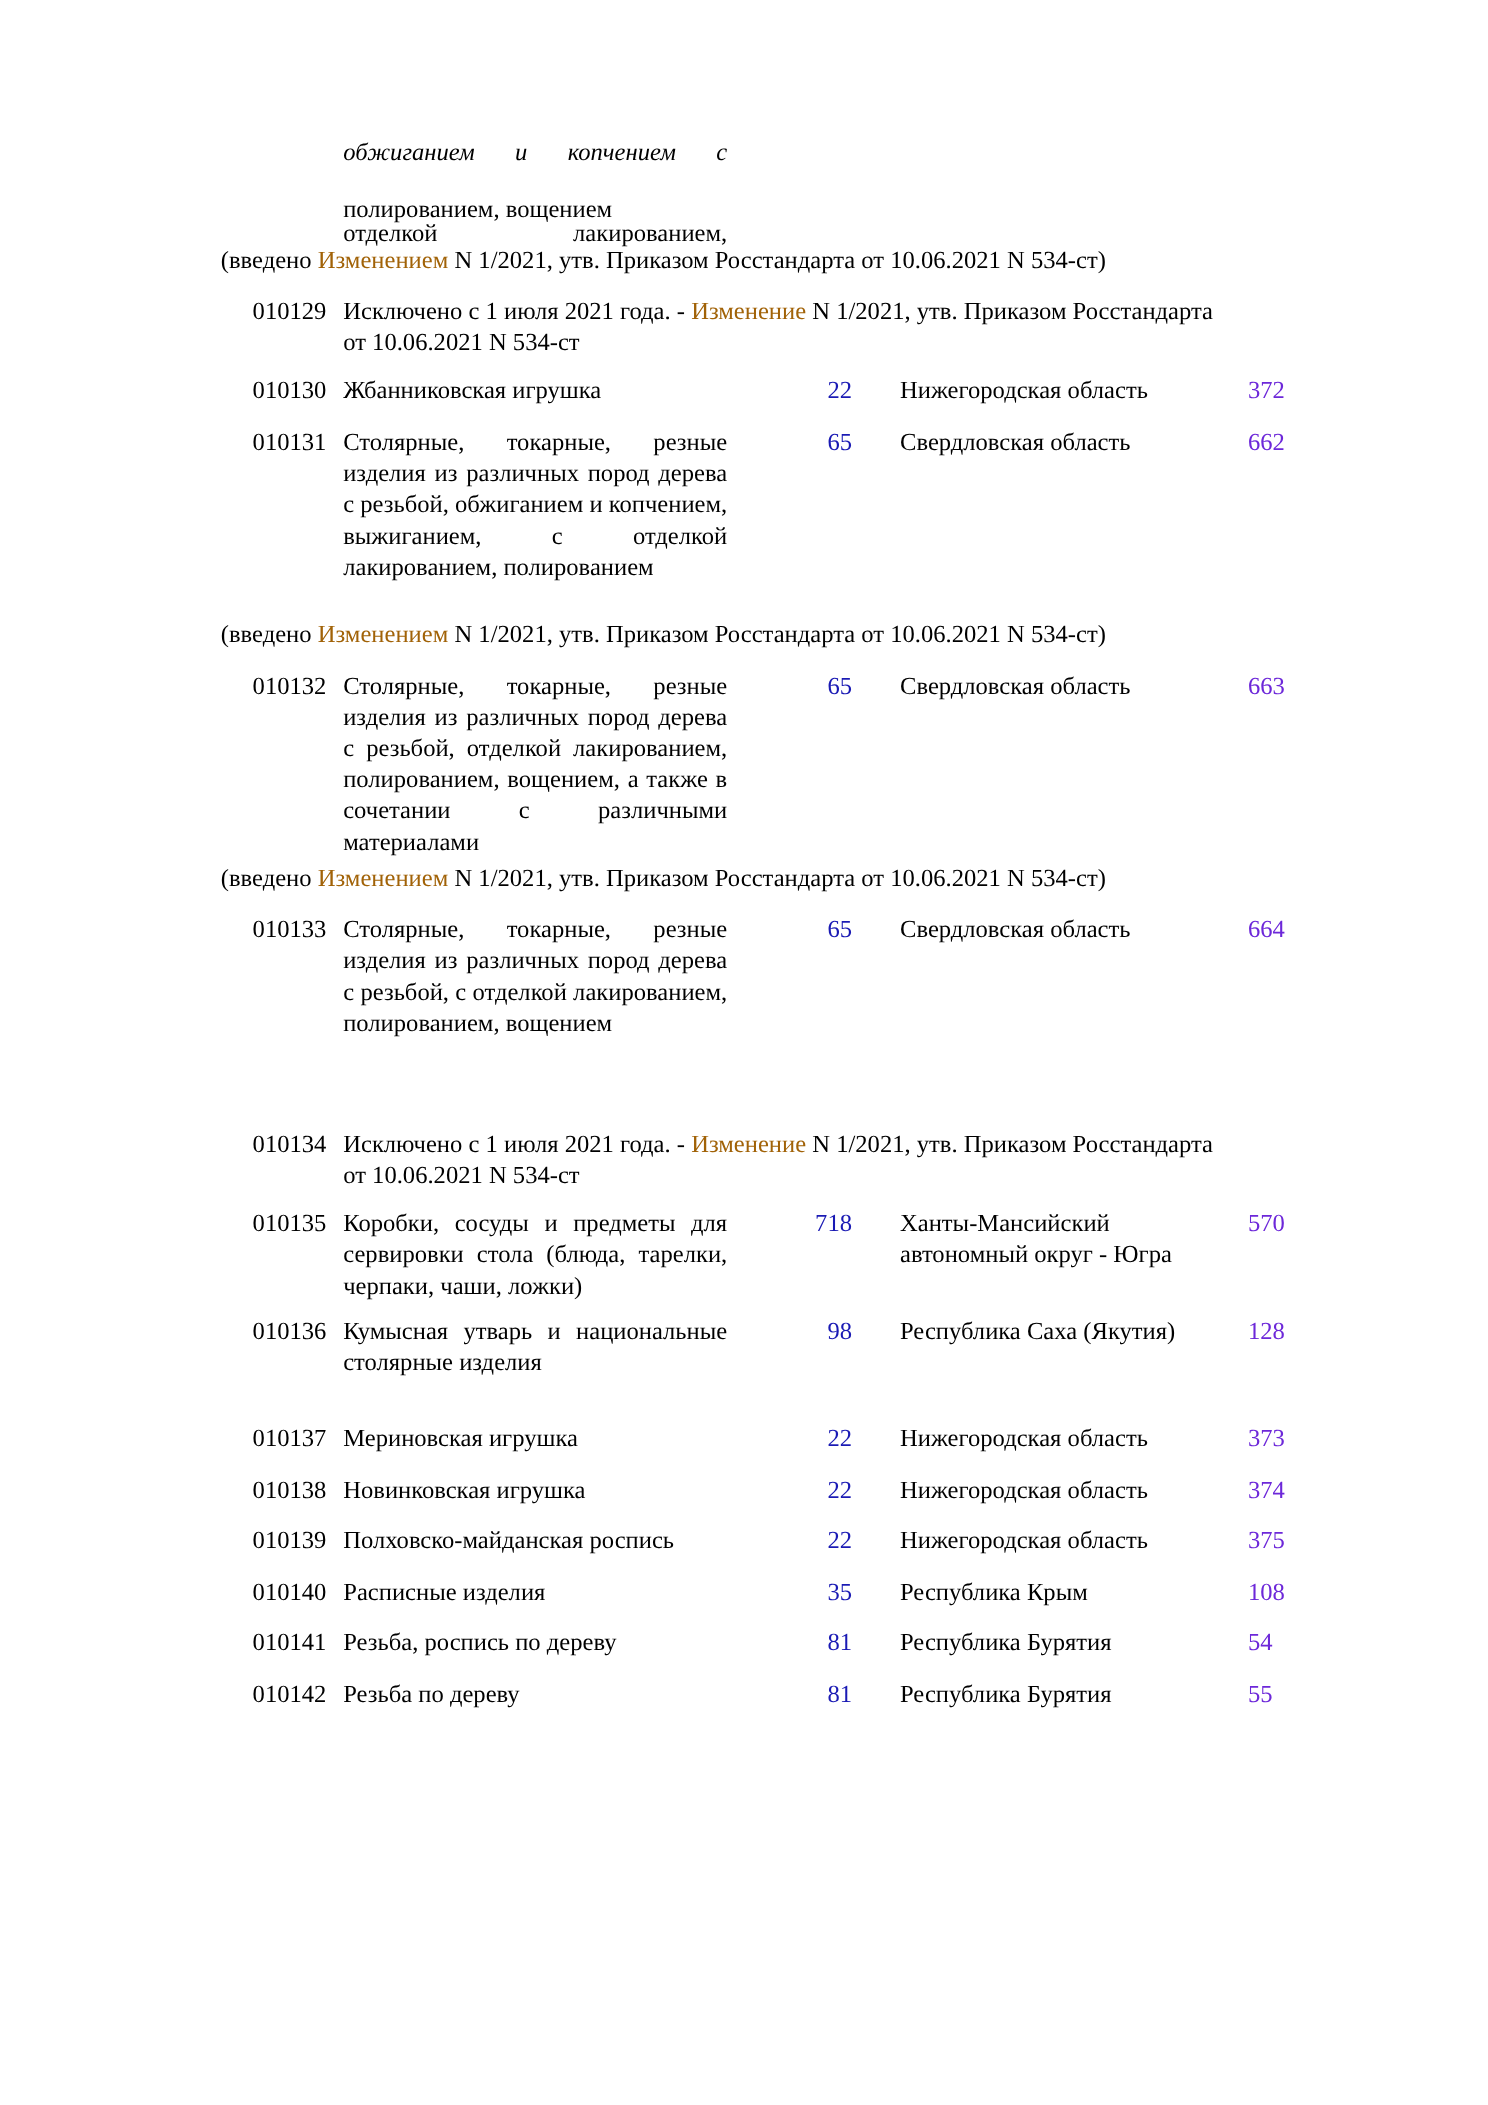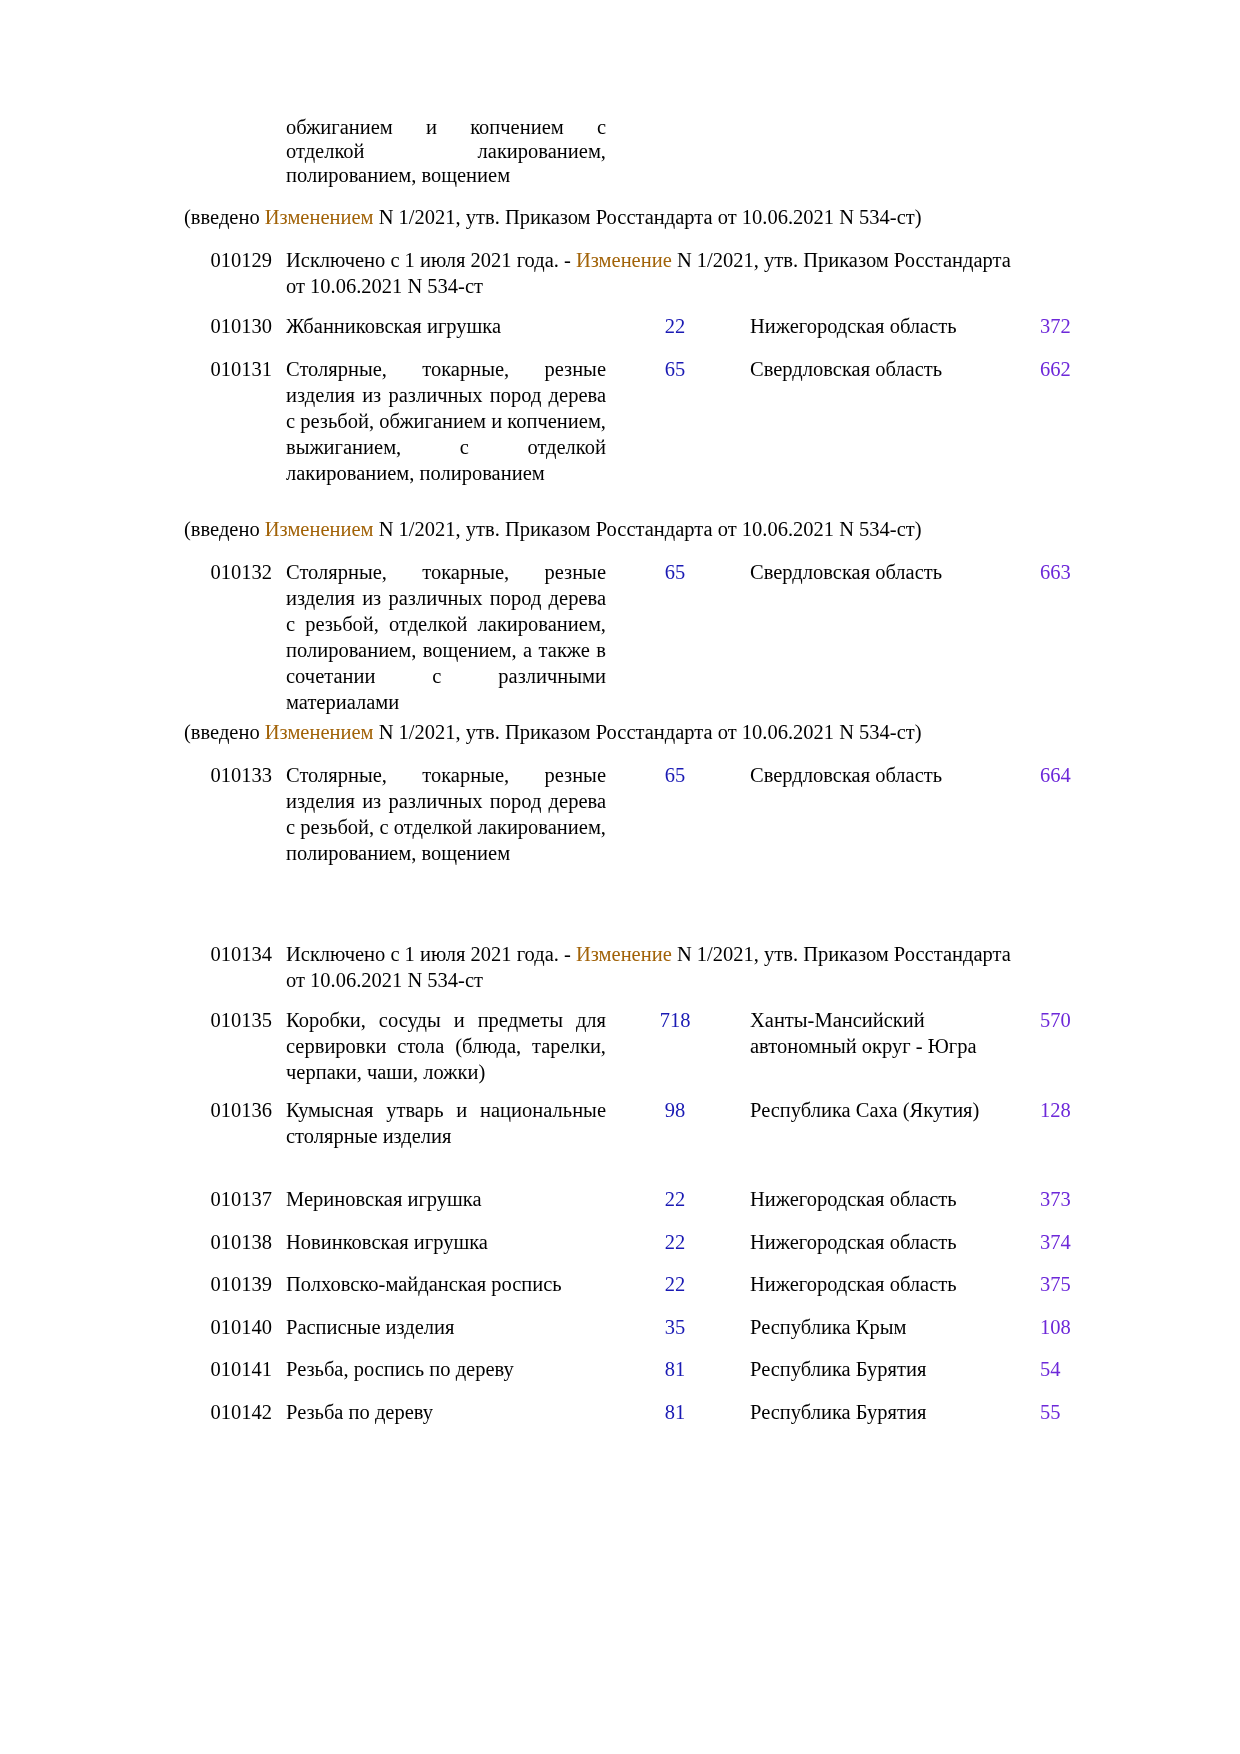--- a/index.html
+++ b/index.html
@@ -8,34 +8,34 @@
     font-family: "Liberation Serif", "DejaVu Serif", serif;
     font-size: 20.5px; color: #000000; line-height: 26px;
   }
   .page { position: absolute; left: 0; top: 0; width: 1240px; height: 1754px; }
   .link { color: #a16207; }
   .note { position: absolute; left: 184px; white-space: nowrap; }
   .row { position: absolute; left: 0; width: 1240px; }
   .code { position: absolute; left: 192px; width: 80px; text-align: right; }
   .name { position: absolute; left: 286px; width: 320px; text-align: justify; text-align-last: left; }
   .name.wide { width: 840px; text-align: left; }
-  .num1 { position: absolute; left: 640px; width: 70px; text-align: center; color: #1a1ab4; }
+  .num1 { position: absolute; left: 640px; width: 70px; text-align: right; color: #1a1ab4; }
   .region { position: absolute; left: 750px; width: 300px; }
   .num2 { position: absolute; left: 1040px; width: 70px; text-align: left; color: #6d28d9; }
 </style>
 </head>
 <body>
 
 <div class="page">
 
   <div class="row" style="top:114px;">
-    <div class="name" style="text-align:justify;text-align-last:justify;">обжиганием и копчением с</div>
+    <div class="name" style="text-align:justify;text-align-last:justify;font-style:italic;">обжиганием и копчением с</div>
   </div>
   <div class="row" style="top:138px;">
-    <div class="name" style="text-align:justify;text-align-last:justify;">отделкой лакированием,</div>
+    <div class="name" style="text-align:justify;text-align-last:justify;margin-top:44px;">отделкой лакированием,</div>
   </div>
   <div class="row" style="top:162px;">
     <div class="name">полированием, вощением</div>
   </div>
 
   <div class="note" style="top:204px;">
     <span>(введено </span><span class="link">Изменением</span><span> N 1/2021, утв. Приказом Росстандарта от 10.06.2021 N 534-ст)</span>
   </div>
 
   <div class="row" style="top:247px;">

